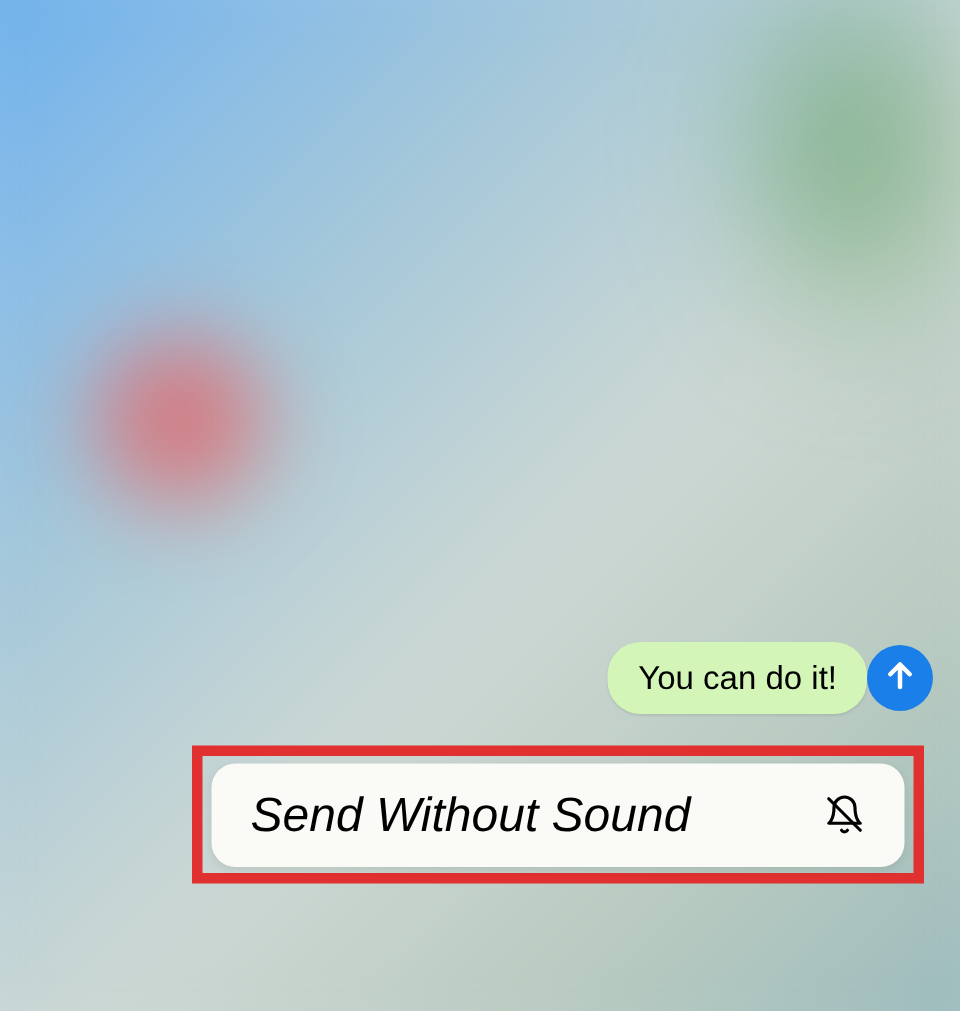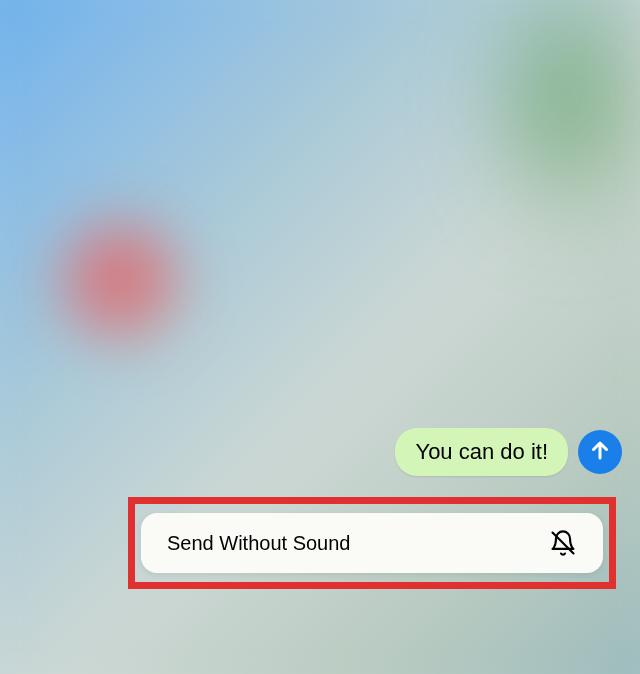--- a/index.html
+++ b/index.html
@@ -47,21 +47,21 @@
     .content {
       position: absolute;
       inset: 0;
     }
     .message-row {
       position: absolute;
       top: 428px;
       right: 18px;
       display: flex;
       align-items: center;
-      gap: 10px;
+      gap: 0;
     }
     .message-bubble {
       background: #d4f5b8;
       border-radius: 22px;
       padding: 11px 20px;
       font-size: 22px;
       color: #000;
       box-shadow: 0 1px 2px rgba(0,0,0,0.1);
     }
     .send-button {
@@ -91,22 +91,23 @@
       background: #fafaf7;
       border-radius: 16px;
       padding: 16px 26px;
       display: flex;
       align-items: center;
       justify-content: space-between;
       cursor: pointer;
       box-shadow: 0 2px 6px rgba(0,0,0,0.08);
     }
     .option-label {
-      font-size: 20px;
+      font-size: 32px;
       color: #000;
+      font-style: italic;
     }
     .option-icon {
       width: 28px;
       height: 28px;
       display: flex;
       align-items: center;
       justify-content: center;
     }
   </style>
 </head>

